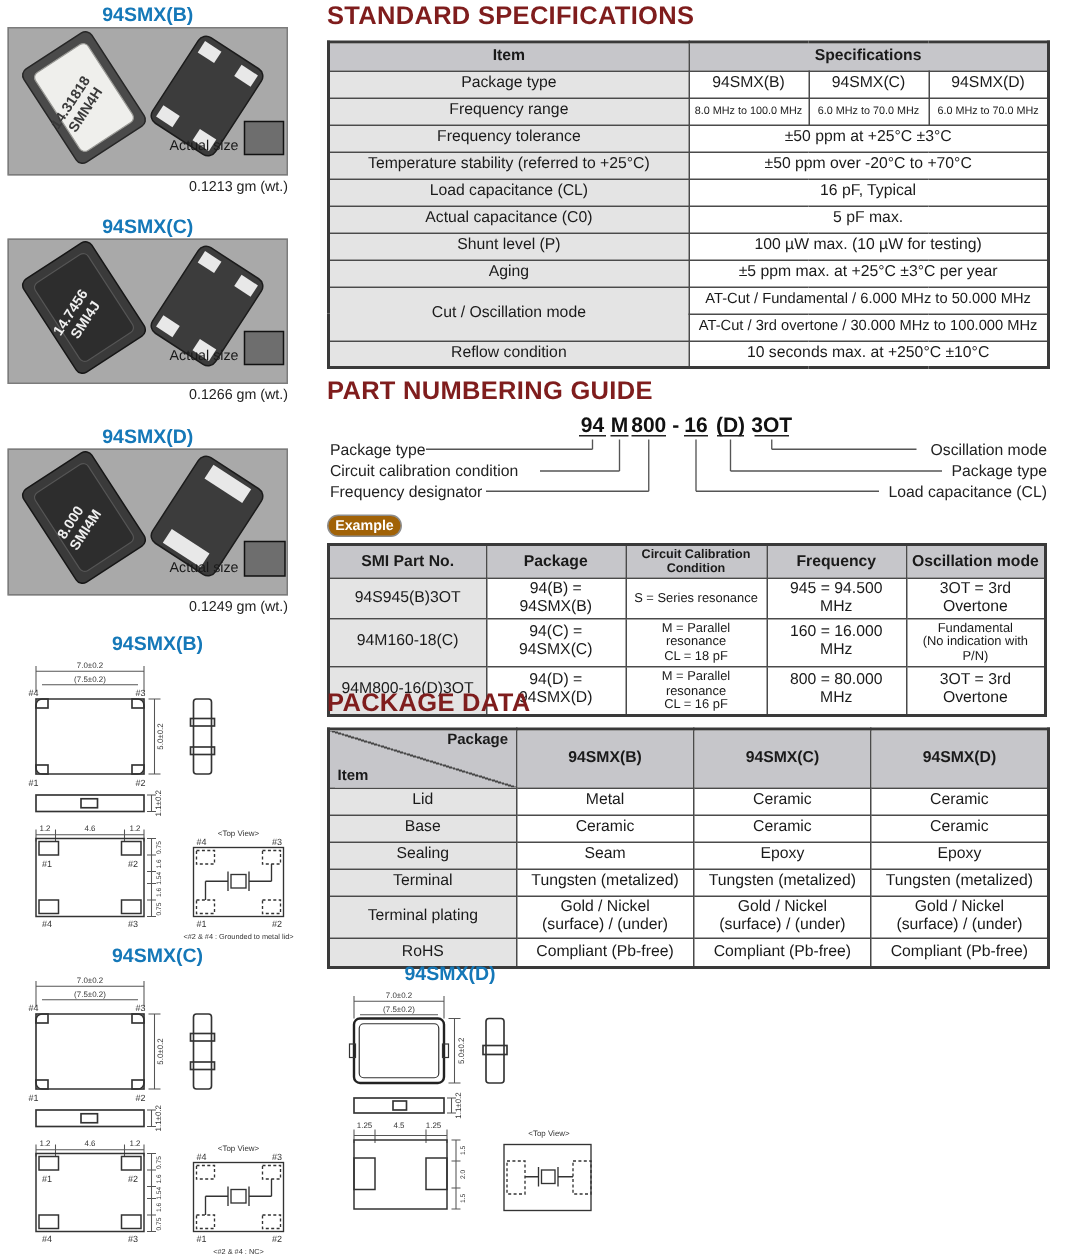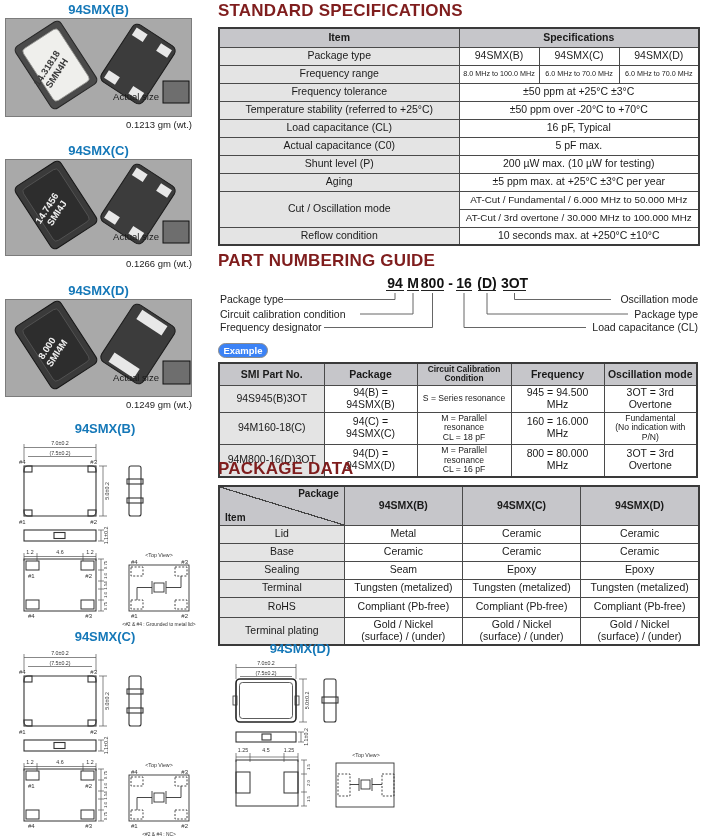--- a/index.html
+++ b/index.html
@@ -17,21 +17,21 @@
   td.hd{background:#c6c6ca;font-weight:bold;}
   td.item{background:#e4e4e4;text-align:left;padding-left:5px;}
   td.sm{font-size:7.2px;}
   td.smh{font-size:8.4px;font-weight:bold;}
   td.smc{font-size:8.6px;}
   td.cut{font-size:9.8px;}
   td.diag{background-color:#c6c6ca;position:relative;padding:0;
     background-image:linear-gradient(to top right,rgba(0,0,0,0) calc(50% - .6px),#444 calc(50% - .6px),#444 calc(50% + .6px),rgba(0,0,0,0) calc(50% + .6px));}
   .diag .pk{position:absolute;top:1px;right:5px;font-weight:bold;font-size:10px;}
   .diag .it{position:absolute;bottom:1px;left:5px;font-weight:bold;font-size:10px;}
-  .badge{position:absolute;width:48px;height:13px;background:#3b82f6;border:1px solid #8d8d8d;
+  .badge{position:absolute;width:48px;height:13px;background:#a16207;border:1px solid #8d8d8d;
          border-radius:8px;color:#fff;font-weight:bold;font-size:9.5px;text-align:center;line-height:13px;}
   .draw-title{position:absolute;text-align:center;color:#1578b8;font-weight:bold;font-size:13px;}
   svg text{font-family:"Liberation Sans","DejaVu Sans",sans-serif;}
   .dt{font-size:5.3px;fill:#333;}
   .dts{font-size:4.4px;fill:#333;}
   .pl{font-size:6px;fill:#333;}
   .cp{font-size:4.9px;fill:#333;}
   .pn-t{font-size:14px;font-weight:bold;fill:#111;}
   .pn-l{font-size:10.5px;fill:#222;}
   .chiptxt{font-weight:bold;font-size:9.5px;}
@@ -152,21 +152,21 @@
   <tr style="height:18px">
     <td class="item">Load capacitance (CL)</td>
     <td colspan="3">16 pF, Typical</td>
   </tr>
   <tr style="height:18px">
     <td class="item">Actual capacitance (C0)</td>
     <td colspan="3">5 pF max.</td>
   </tr>
   <tr style="height:18px">
     <td class="item">Shunt level (P)</td>
-    <td colspan="3">200 µW max. (10 µW for testing)</td>
+    <td colspan="3">100 µW max. (10 µW for testing)</td>
   </tr>
   <tr style="height:18px">
     <td class="item">Aging</td>
     <td colspan="3">±5 ppm max. at +25°C ±3°C per year</td>
   </tr>
   <tr style="height:18px">
     <td class="item" rowspan="2">Cut / Oscillation mode</td>
     <td class="cut" colspan="3">AT-Cut / Fundamental / 6.000 MHz to 50.000 MHz</td>
   </tr>
   <tr style="height:18px">
@@ -302,34 +302,34 @@
     <td>Seam</td>
     <td>Epoxy</td>
     <td>Epoxy</td>
   </tr>
   <tr style="height:18px">
     <td class="item">Terminal</td>
     <td>Tungsten (metalized)</td>
     <td>Tungsten (metalized)</td>
     <td>Tungsten (metalized)</td>
   </tr>
-  <tr style="height:20px">
-    <td class="item">RoHS</td>
-    <td>Compliant (Pb-free)</td>
-    <td>Compliant (Pb-free)</td>
-    <td>Compliant (Pb-free)</td>
-  </tr>
   <tr style="height:28px">
     <td class="item">Terminal plating</td>
     <td>Gold / Nickel
 (surface) / (under)</td>
     <td>Gold / Nickel
 (surface) / (under)</td>
     <td>Gold / Nickel
 (surface) / (under)</td>
+  </tr>
+  <tr style="height:20px">
+    <td class="item">RoHS</td>
+    <td>Compliant (Pb-free)</td>
+    <td>Compliant (Pb-free)</td>
+    <td>Compliant (Pb-free)</td>
   </tr>
 </tbody>
   </table>
 
 <div class="draw-title" style="left:5px;top:421px;width:200px;">94SMX(B)</div>
 <svg class="abs" style="left:2px;top:437px;" width="211" height="192" viewBox="0 0 211 192">
   <g stroke="#555" stroke-width="0.7" fill="none">
     <line x1="22" y1="10.5" x2="94" y2="10.5"></line>
       <line x1="22" y1="7" x2="22" y2="24"></line>
       <line x1="94" y1="7" x2="94" y2="24"></line>

